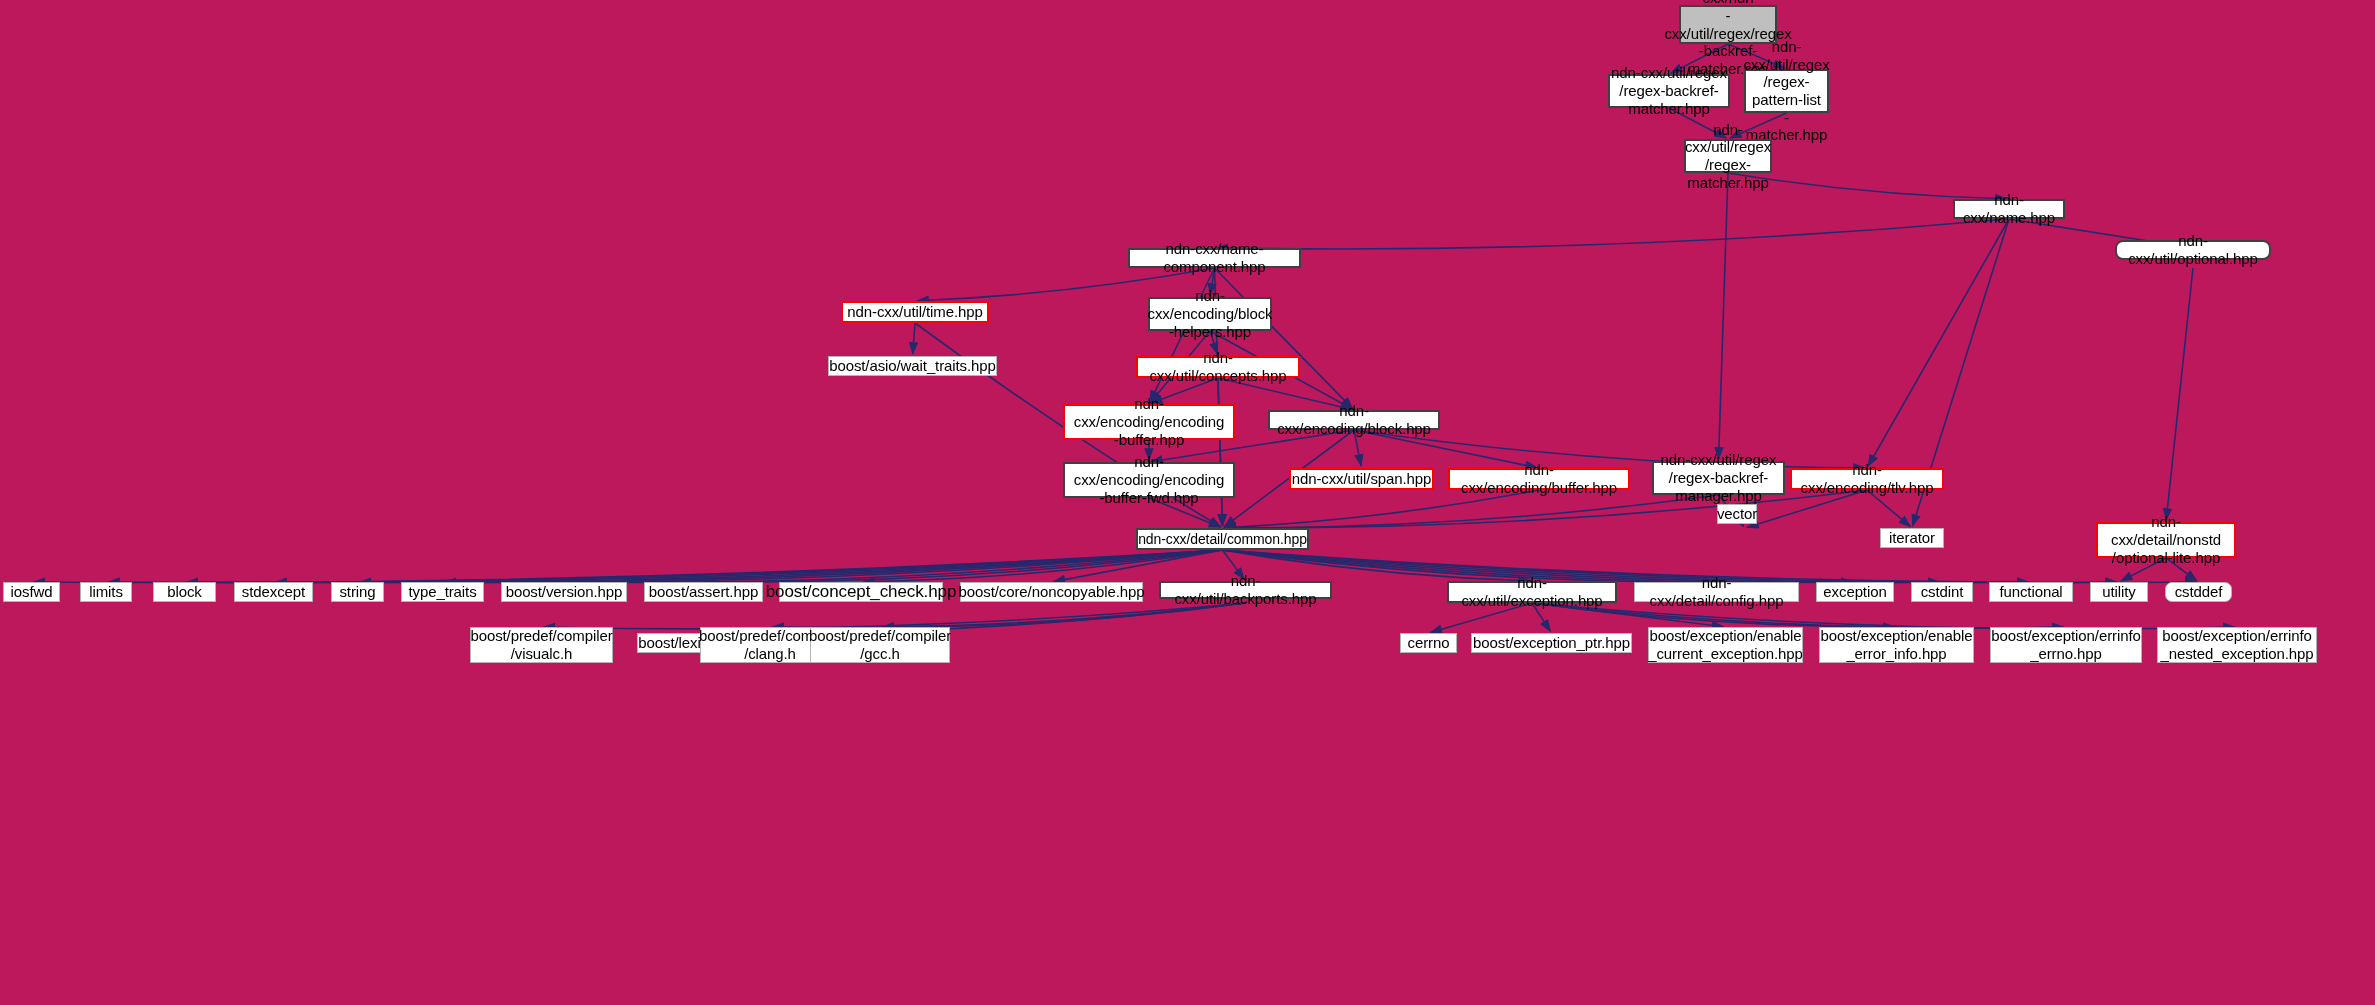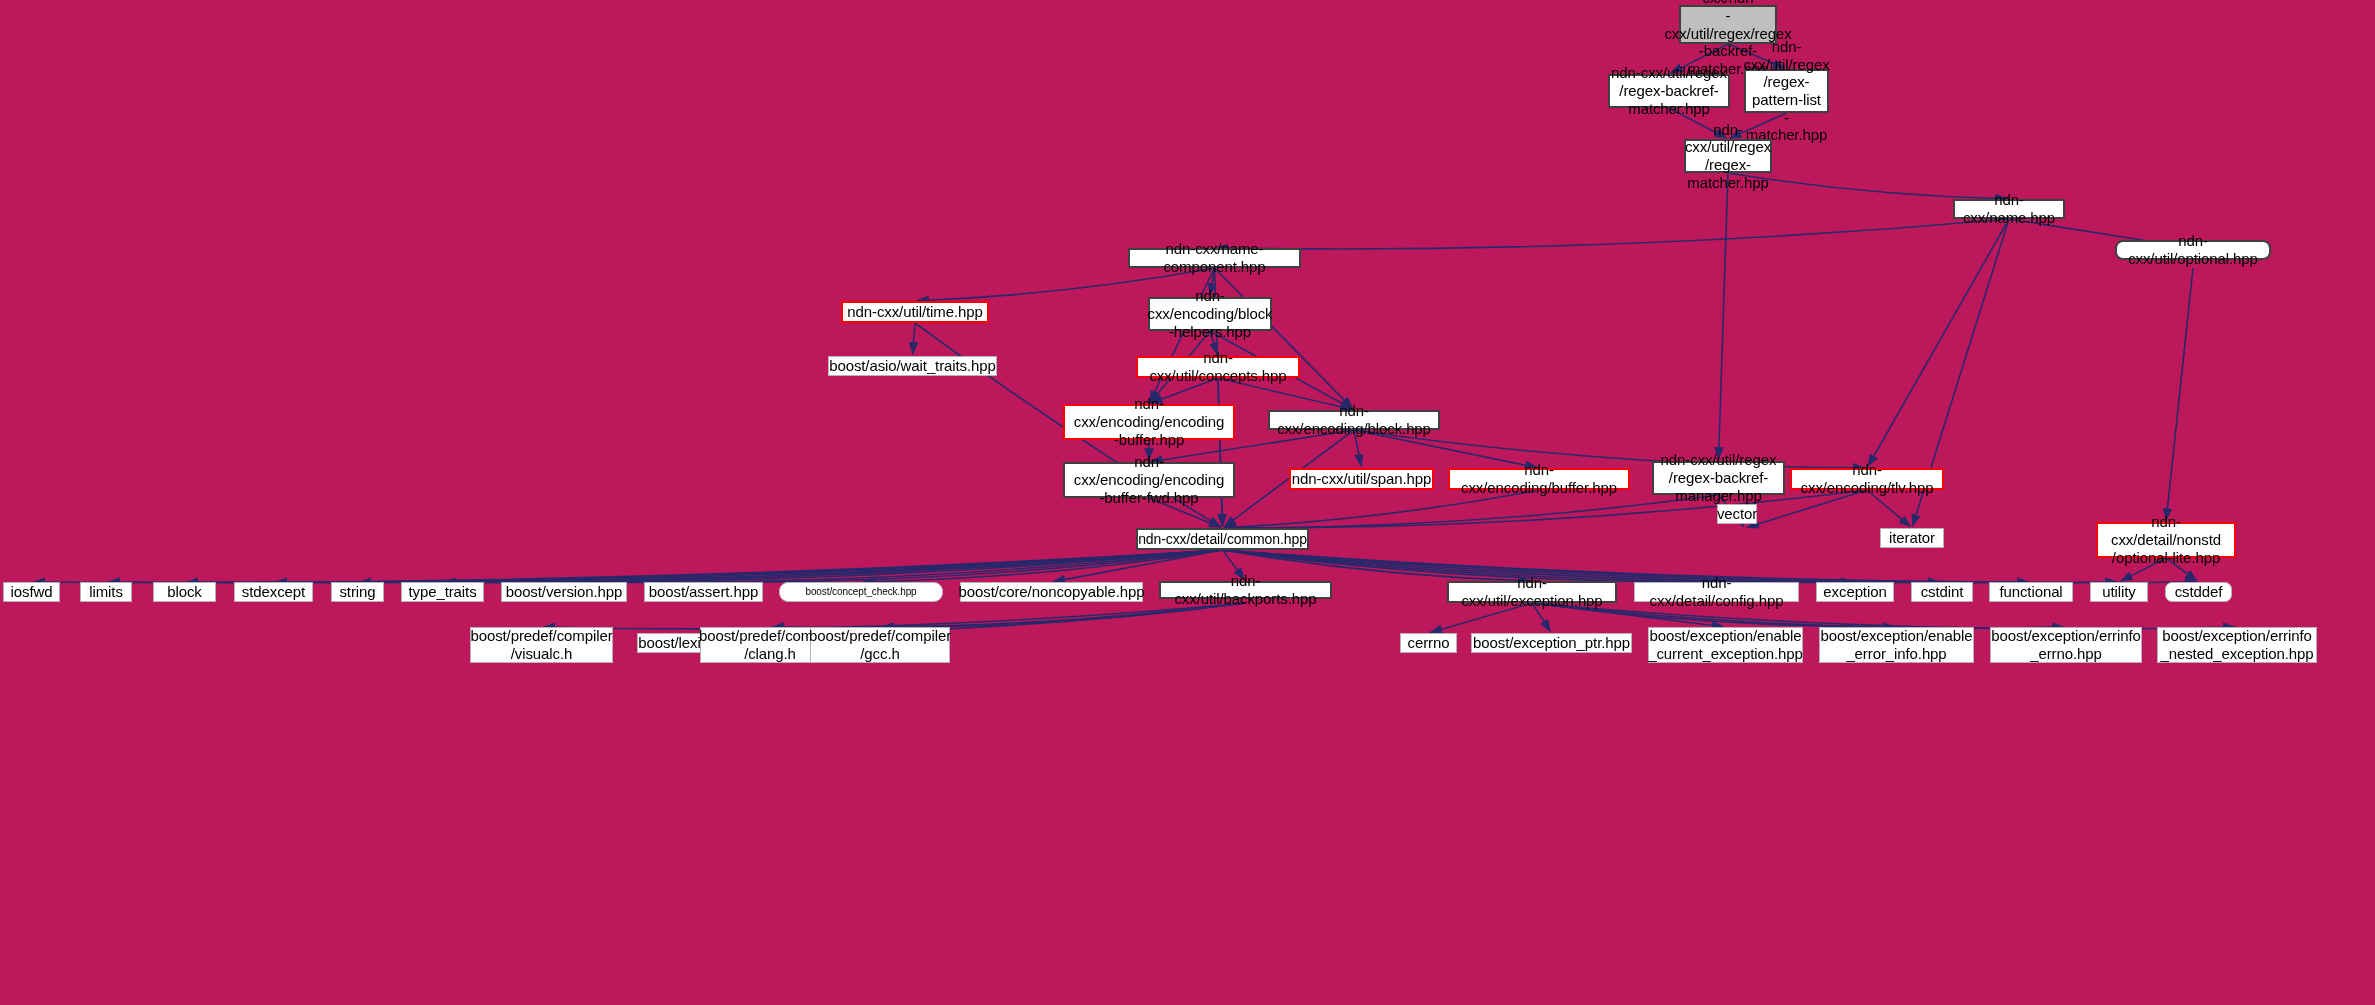--- a/index.html
+++ b/index.html
@@ -148,21 +148,21 @@
       <div class="node kind-gray" style="left: 1880px; top: 528px; width: 64px; height: 20px; font-size: 15px;">iterator</div>
       <div class="node kind-dark" style="left: 1136px; top: 528px; width: 173px; height: 22px; font-size: 14px;">ndn-cxx/detail/common.hpp</div>
       <div class="node kind-gray" style="left: 3px; top: 582px; width: 57px; height: 20px; font-size: 15px;">iosfwd</div>
       <div class="node kind-gray" style="left: 80px; top: 582px; width: 52px; height: 20px; font-size: 15px;">limits</div>
       <div class="node kind-gray" style="left: 153px; top: 582px; width: 63px; height: 20px; font-size: 15px;">block</div>
       <div class="node kind-gray" style="left: 234px; top: 582px; width: 79px; height: 20px; font-size: 15px;">stdexcept</div>
       <div class="node kind-gray" style="left: 331px; top: 582px; width: 53px; height: 20px; font-size: 15px;">string</div>
       <div class="node kind-gray" style="left: 401px; top: 582px; width: 83px; height: 20px; font-size: 15px;">type_traits</div>
       <div class="node kind-gray" style="left: 501px; top: 582px; width: 126px; height: 20px; font-size: 15px;">boost/version.hpp</div>
       <div class="node kind-gray" style="left: 644px; top: 582px; width: 119px; height: 20px; font-size: 15px;">boost/assert.hpp</div>
-      <div class="node kind-gray" style="left: 779px; top: 582px; width: 164px; height: 20px; font-size: 10px; border-radius: 9px;">boost/concept_check.hpp</div>
+      <div class="node kind-gray" style="left: 779px; top: 582px; width: 164px; height: 20px; font-size: 17px;">boost/concept_check.hpp</div>
       <div class="node kind-gray" style="left: 960px; top: 582px; width: 183px; height: 20px; font-size: 15px;">boost/core/noncopyable.hpp</div>
       <div class="node kind-dark" style="left: 1159px; top: 581px; width: 173px; height: 18px; font-size: 15px;">ndn-cxx/util/backports.hpp</div>
       <div class="node kind-dark" style="left: 1447px; top: 581px; width: 170px; height: 22px; font-size: 15px;">ndn-cxx/util/exception.hpp</div>
       <div class="node kind-gray" style="left: 1634px; top: 582px; width: 165px; height: 20px; font-size: 15px;">ndn-cxx/detail/config.hpp</div>
       <div class="node kind-gray" style="left: 1816px; top: 582px; width: 78px; height: 20px; font-size: 15px;">exception</div>
       <div class="node kind-gray" style="left: 1911px; top: 582px; width: 62px; height: 20px; font-size: 15px;">cstdint</div>
       <div class="node kind-gray" style="left: 1989px; top: 582px; width: 84px; height: 20px; font-size: 15px;">functional</div>
       <div class="node kind-gray" style="left: 2090px; top: 582px; width: 58px; height: 20px; font-size: 15px;">utility</div>
       <div class="node kind-gray" style="left: 2165px; top: 582px; width: 67px; height: 20px; font-size: 15px; border-radius: 7px;">cstddef</div>
       <div class="node kind-gray" style="left: 470px; top: 627px; width: 143px; height: 36px;">boost/predef/compiler

